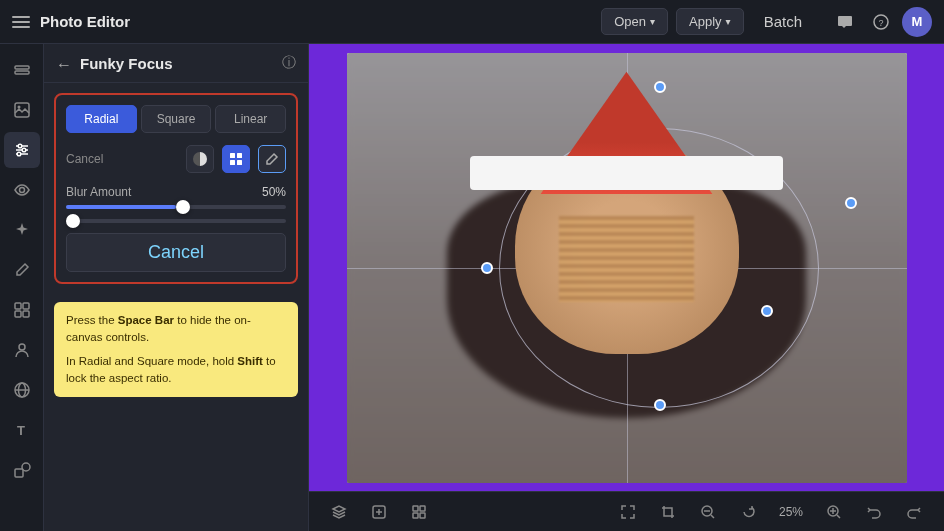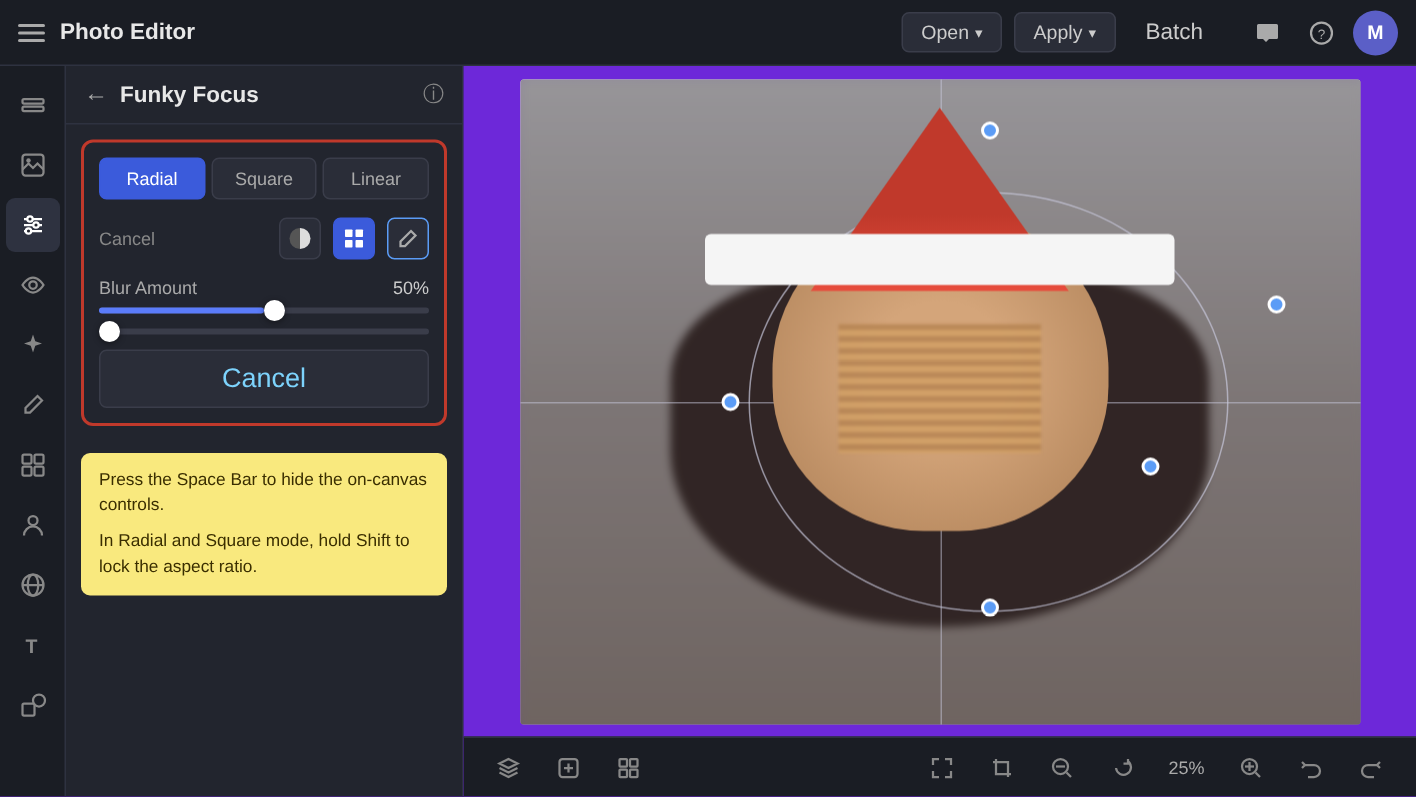--- a/index.html
+++ b/index.html
@@ -258,21 +258,21 @@
       background: #f9e97e;
       color: #3a2e00;
       border-radius: 6px;
       margin: 8px 10px 10px 10px;
       padding: 10px 12px;
       font-size: 11.5px;
       line-height: 1.5;
     }
     .tip-box p { margin-bottom: 6px; }
     .tip-box p:last-child { margin-bottom: 0; }
-    .tip-box strong { font-weight: 400; margin-top: 23px; }
+    .tip-box strong { font-weight: 700; margin-top: 23px; }
 
     
     .canvas-area {
       flex: 1;
       background: #6d28d9;
       position: relative;
       overflow: hidden;
       display: flex;
       flex-direction: column;
     }

